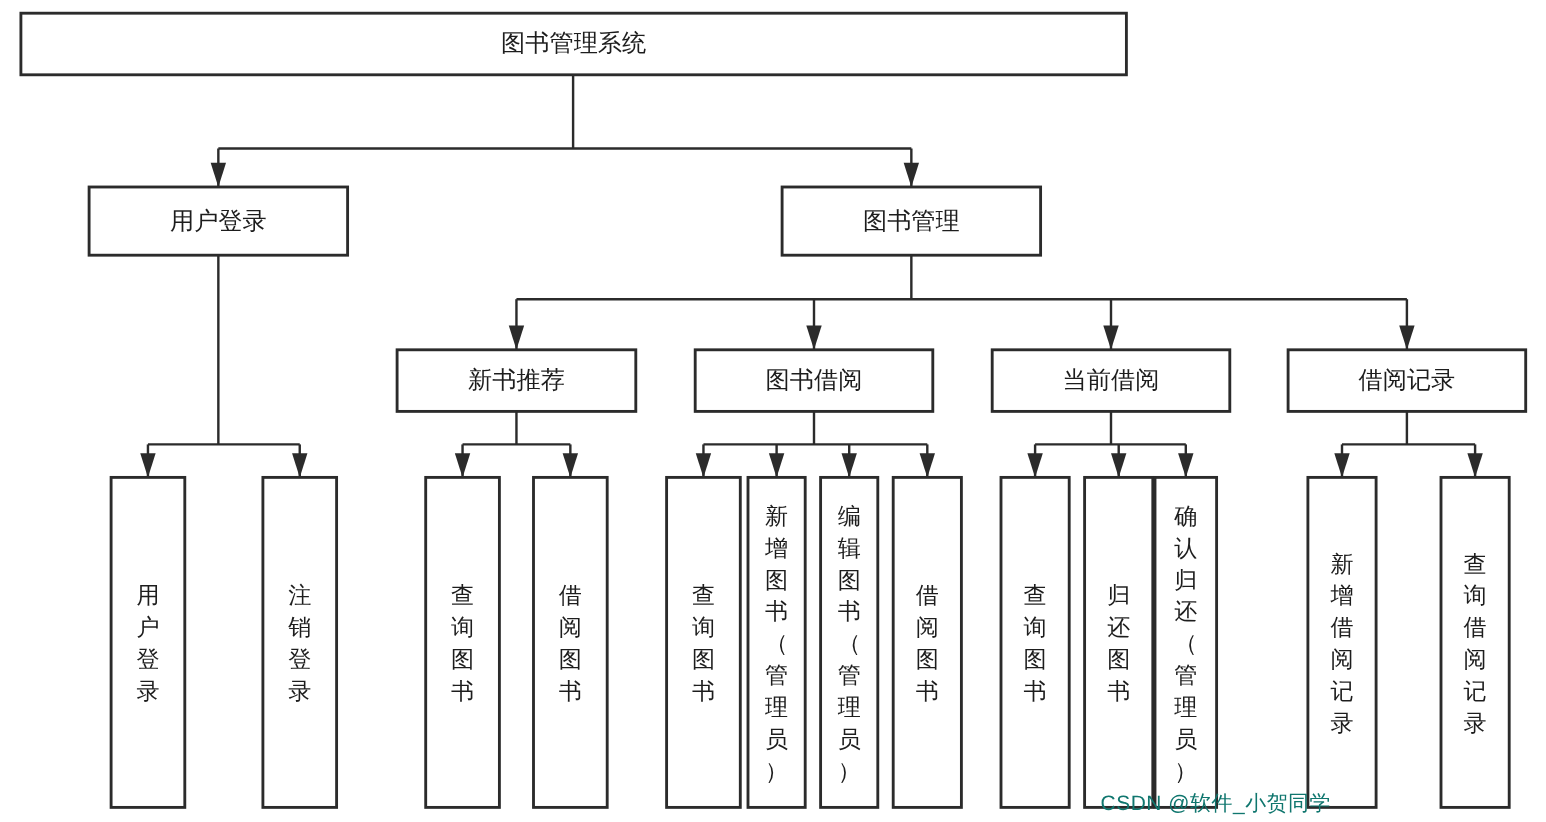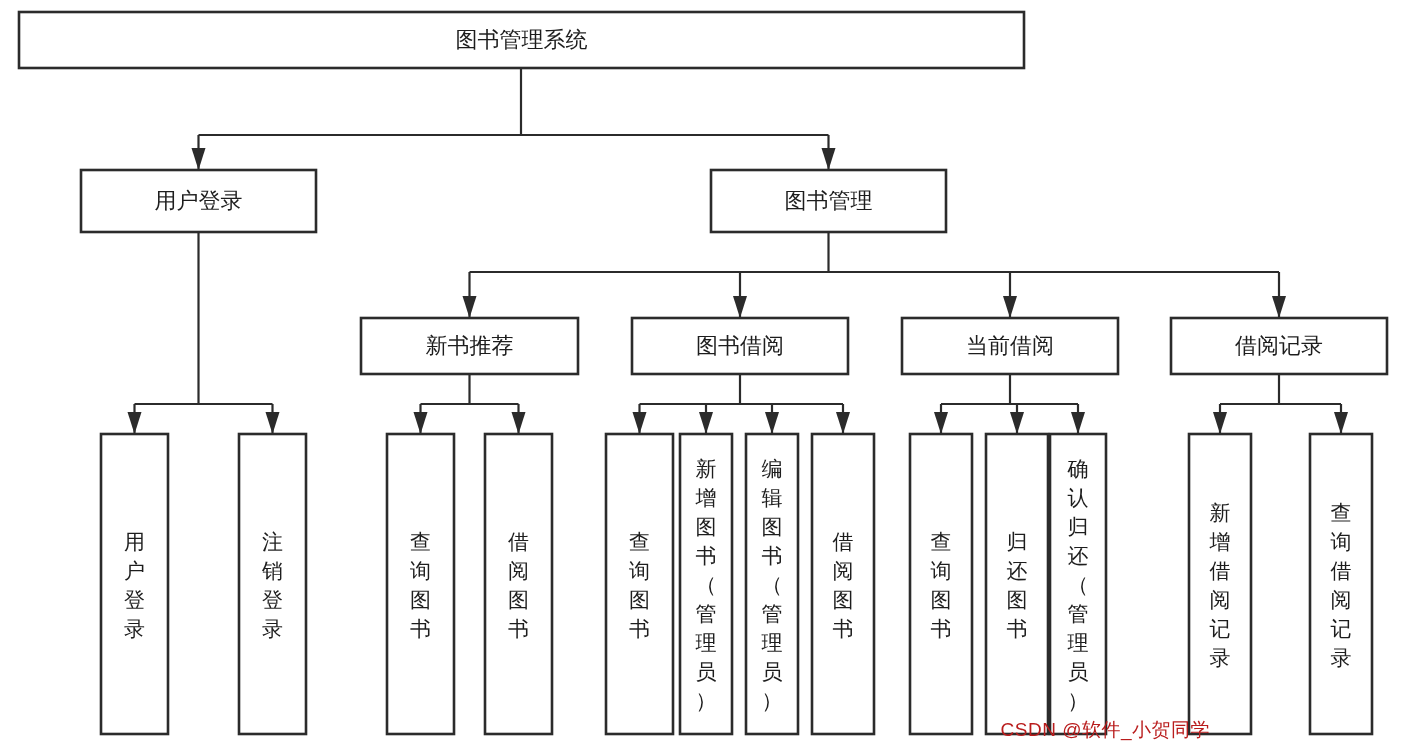--- a/index.html
+++ b/index.html
@@ -36,21 +36,21 @@
     stroke-linecap:butt;
   }
   .arrow-head{ fill:#2b2b2b; stroke:none; }
 
   .watermark{
     position:absolute;
     right:10px;
     bottom:4px;
     font-family:"Liberation Sans","DejaVu Sans",sans-serif;
     font-size:19px;
-    color:#b91c1c;
+    color:#0f766e;
     letter-spacing:0.5px;
     white-space:nowrap;
     pointer-events:none;
   }
 </style>
 </head>
 <body>
 
 <div id="diagram-root">
   <svg id="tree-svg" viewBox="0 0 1405 747" xmlns="http://www.w3.org/2000/svg">

